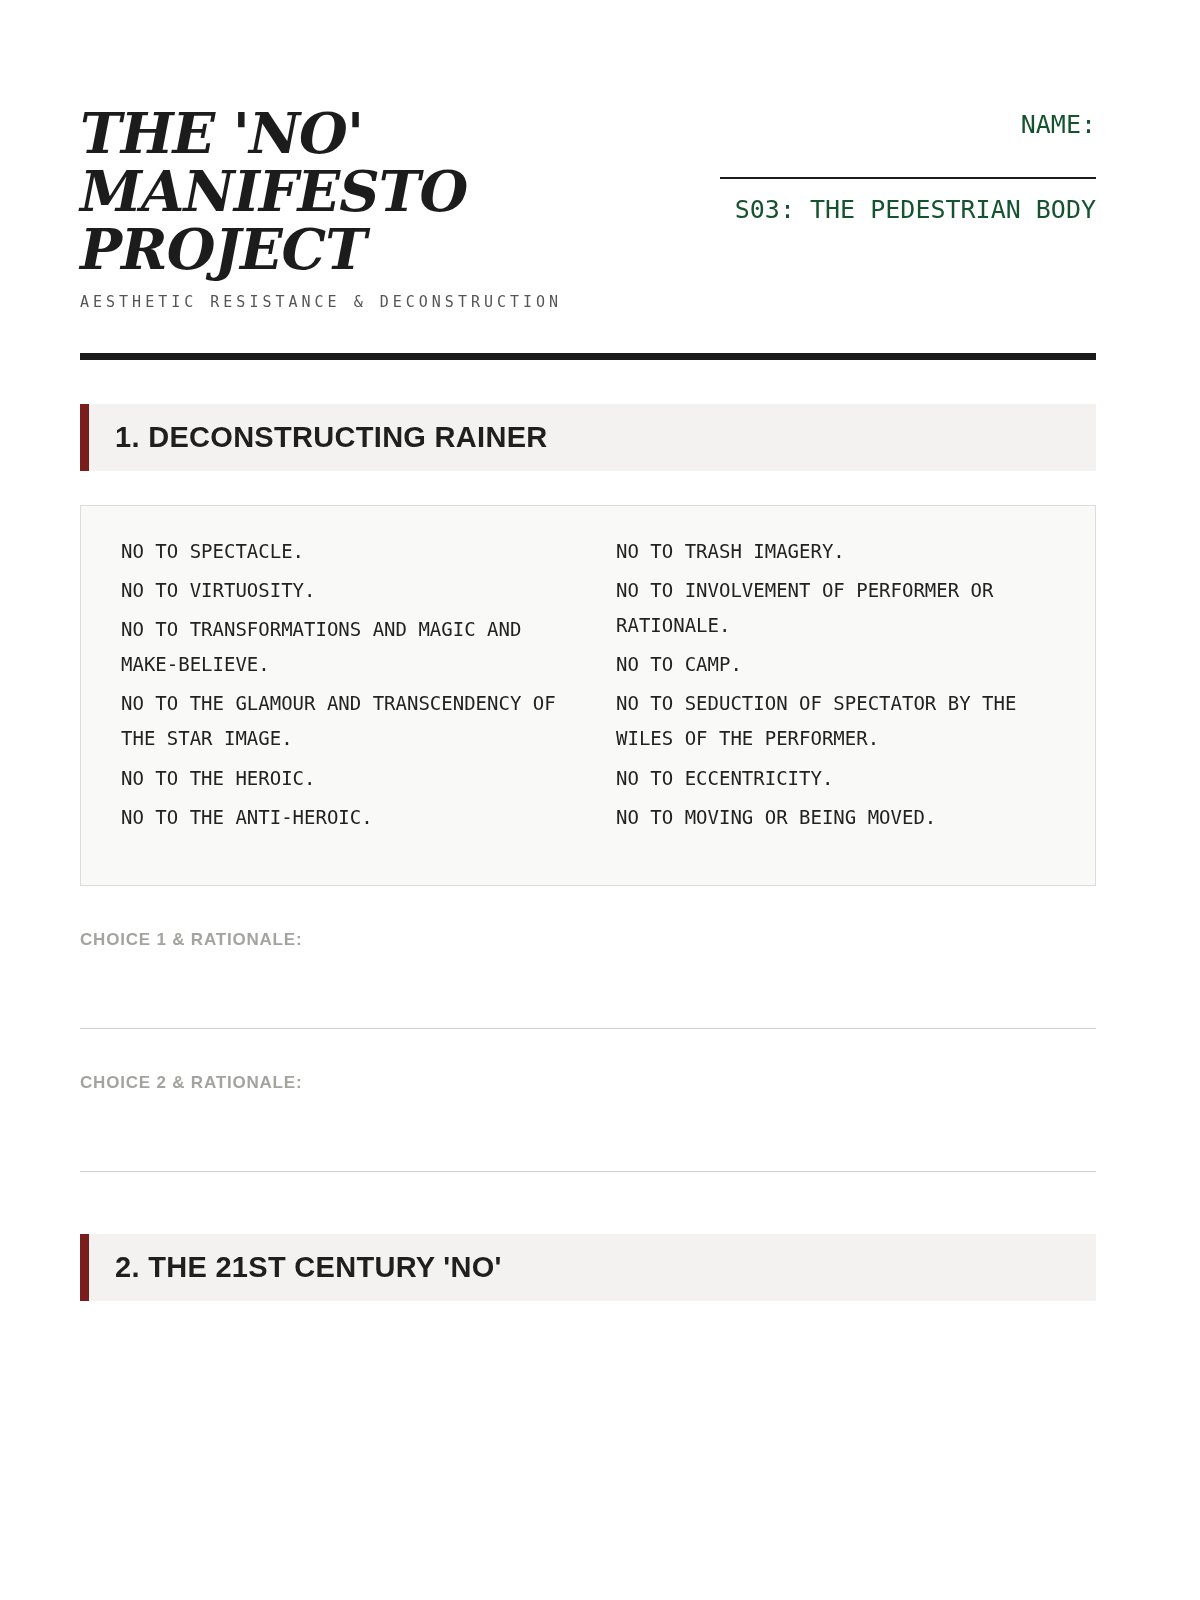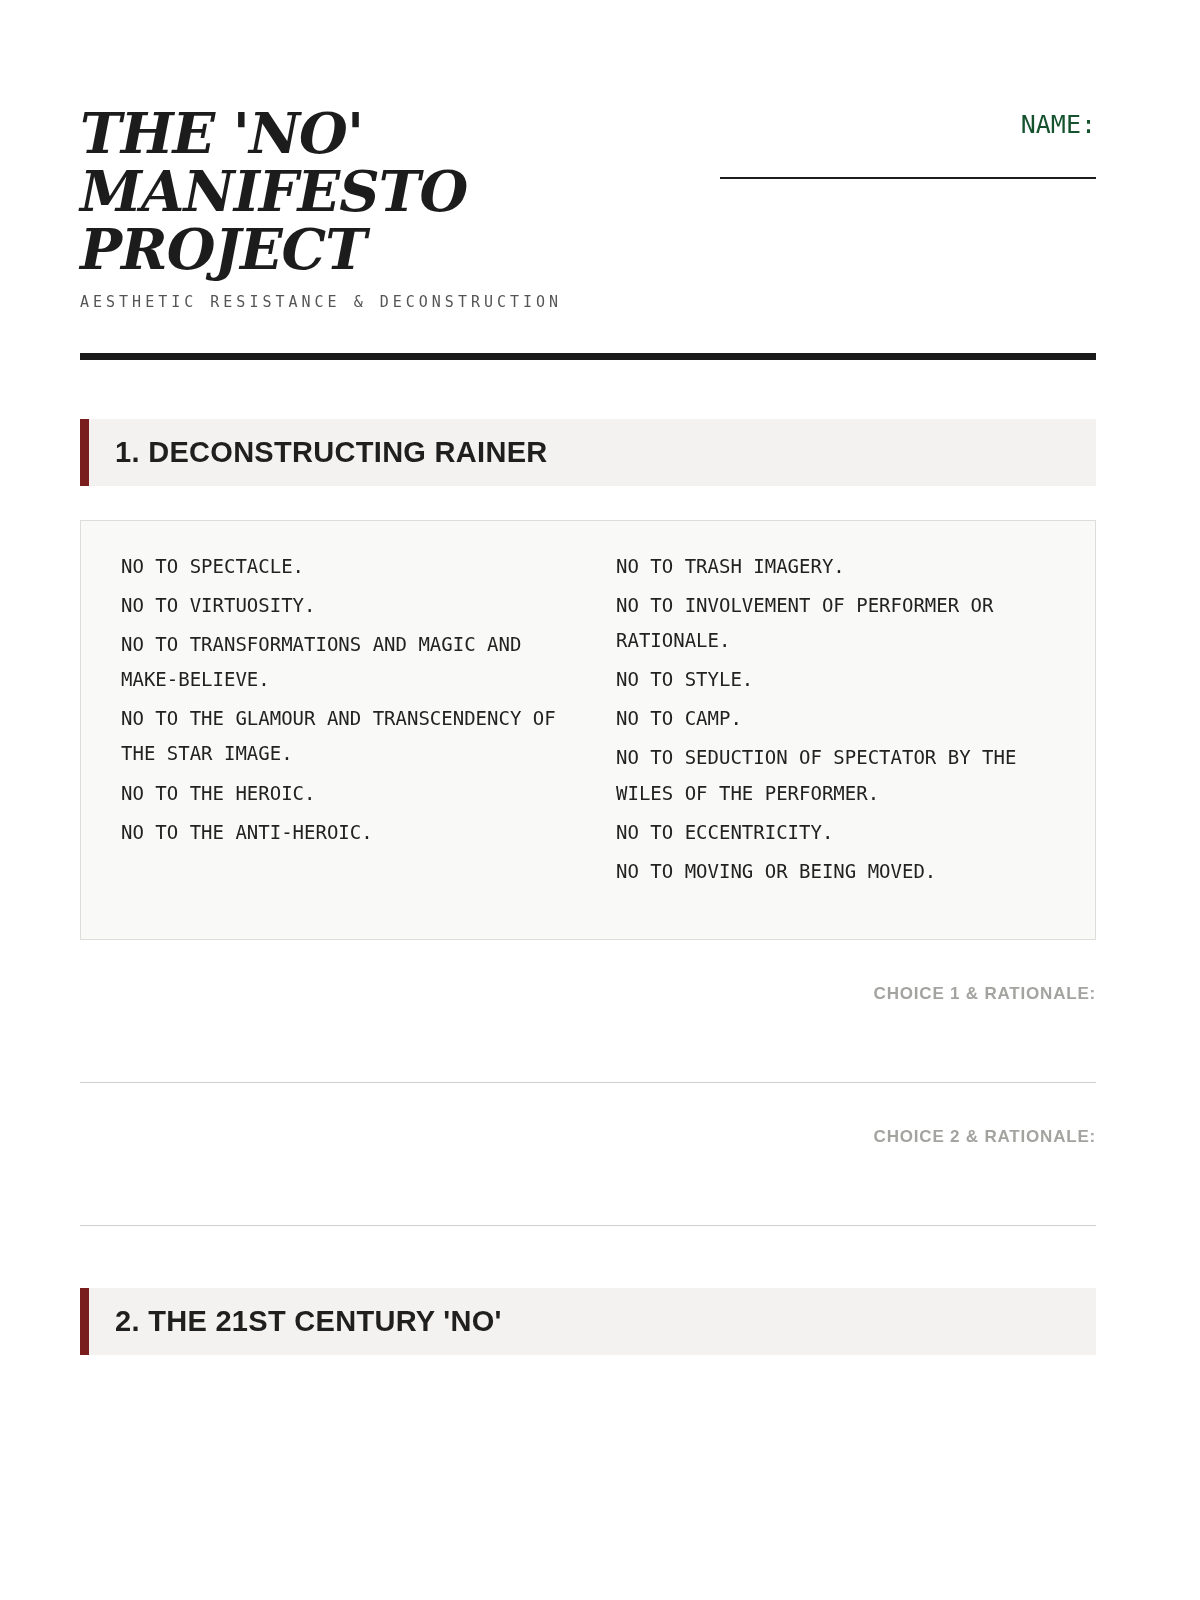--- a/index.html
+++ b/index.html
@@ -63,21 +63,21 @@
 
   
   .thick-rule {
     margin-top: 42px;
     height: 7px;
     background: #1a1a1a;
   }
 
   
   .section-heading {
-    margin-top: 59px;
+    margin-top: 44px;
     background: #f3f2f0;
     border-left: 9px solid #7a1d1d;
     padding: 17px 0 17px 26px;
     font-size: 29px;
     font-weight: 700;
     color: #1f1f1f;
     letter-spacing: 0.3px;
   }
 
   
@@ -113,21 +113,20 @@
   .choice-block {
     margin-top: 44px;
     border-bottom: 1px solid #cfcfcc;
     padding-bottom: 78px;
   }
   .choice-label {
     font-size: 17px;
     font-weight: 700;
     letter-spacing: 0.8px;
     color: #a3a3a0;
-    text-align: right;
   }
 
   
   .section-heading.second { margin-top: 62px; }
 </style>
 </head>
 <body>
 
 <div class="page">
 
@@ -135,41 +134,41 @@
     <div class="title-block">
       <div class="main-title">
         <span>THE 'NO' MANIFESTO</span><br>
         <span>PROJECT</span>
       </div>
       <div class="subtitle">AESTHETIC RESISTANCE &amp; DECONSTRUCTION</div>
     </div>
     <div class="name-block">
       <span class="name-label">NAME:</span>
       <span class="name-line"></span>
+      <span class="session-label">S03: THE PEDESTRIAN BODY</span>
     </div>
   </div>
 
   <div class="thick-rule"></div>
 
   <div class="section-heading">1. DECONSTRUCTING RAINER</div>
 
 
   <div class="manifesto-box">
     <div class="manifesto-col">
       <div class="manifesto-item">NO TO SPECTACLE.</div>
       <div class="manifesto-item">NO TO VIRTUOSITY.</div>
       <div class="manifesto-item">NO TO TRANSFORMATIONS AND MAGIC AND MAKE-BELIEVE.</div>
       <div class="manifesto-item">NO TO THE GLAMOUR AND TRANSCENDENCY OF THE STAR IMAGE.</div>
       <div class="manifesto-item">NO TO THE HEROIC.</div>
       <div class="manifesto-item">NO TO THE ANTI-HEROIC.</div>
     </div>
     <div class="manifesto-col">
       <div class="manifesto-item">NO TO TRASH IMAGERY.</div>
       <div class="manifesto-item">NO TO INVOLVEMENT OF PERFORMER OR RATIONALE.</div>
-      <div class="manifesto-item">NO TO STYLE.</div>
       <div class="manifesto-item">NO TO CAMP.</div>
       <div class="manifesto-item">NO TO SEDUCTION OF SPECTATOR BY THE WILES OF THE PERFORMER.</div>
       <div class="manifesto-item">NO TO ECCENTRICITY.</div>
       <div class="manifesto-item">NO TO MOVING OR BEING MOVED.</div>
     </div>
   </div>
 
   <div class="choice-block">
     <div class="choice-label">CHOICE 1 &amp; RATIONALE:</div>
   </div>

